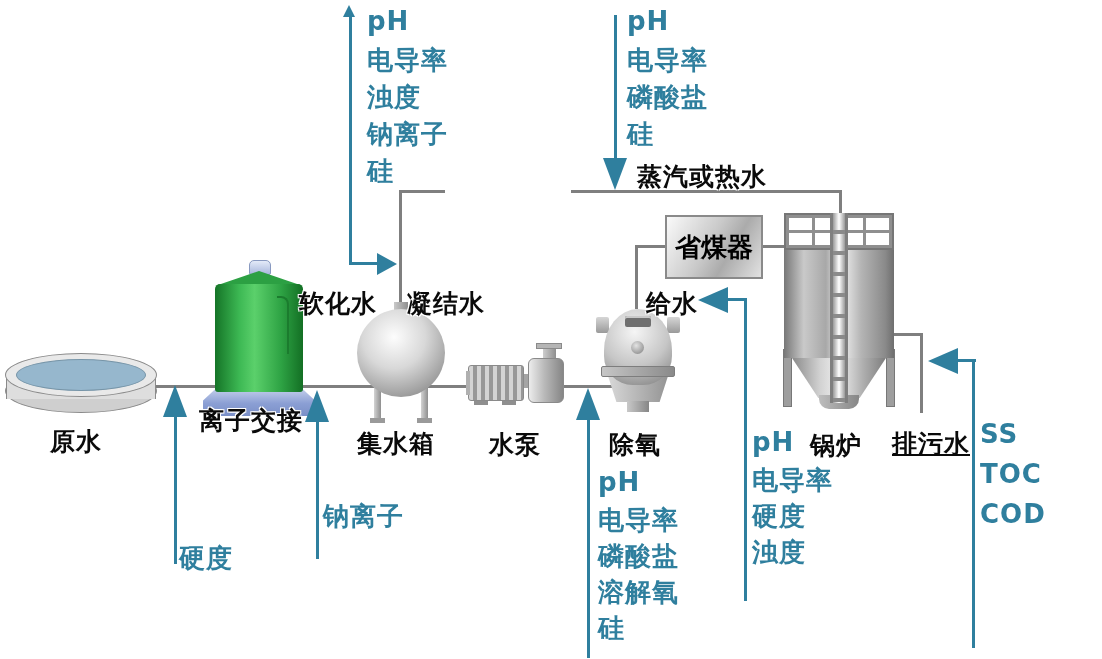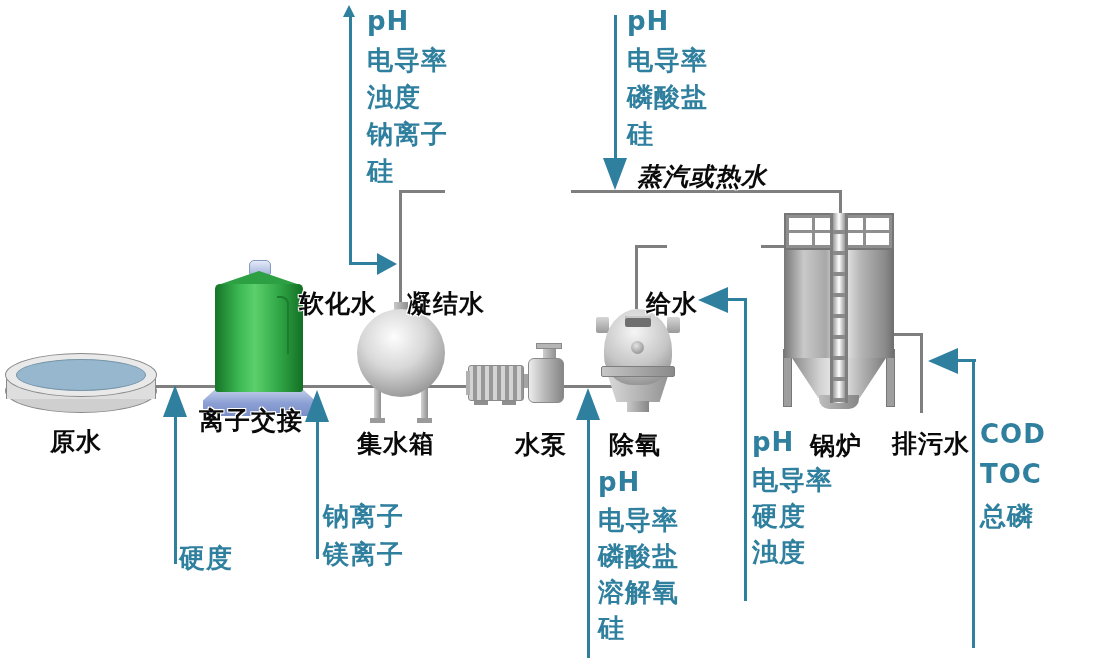--- a/index.html
+++ b/index.html
@@ -213,32 +213,35 @@
       <div></div>
       <div></div>
       <div></div>
       <div></div>
       <div></div>
     </div>
     <div class="part blr-ladder"></div>
   </div>
 
 
+  <div class="eco">
+    <span>省煤器</span>
+  </div>
 
   <div class="blk" style="left:50px;  top:425px;">原水</div>
   <div class="blk" style="left:199px; top:404px;">离子交接</div>
   <div class="blk" style="left:357px; top:427px;">集水箱</div>
-  <div class="blk" style="left:489px; top:428px;margin-left:26px;">水泵</div>
+  <div class="blk" style="left:489px; top:428px;">水泵</div>
   <div class="blk" style="left:609px; top:428px;">除氧</div>
   <div class="blk" style="left:810px; top:429px;">锅炉</div>
-  <div class="blk" style="left:892px; top:427px;">排污水</div>
+  <div class="blk" style="left:892px; top:427px;text-decoration:underline;">排污水</div>
   <div class="blk" style="left:299px; top:287px;">软化水</div>
   <div class="blk" style="left:407px; top:287px;">凝结水</div>
   <div class="blk" style="left:646px; top:287px;">给水</div>
-  <div class="blk" style="left:637px; top:160px;font-style:italic;">蒸汽或热水</div>
+  <div class="blk" style="left:637px; top:160px;">蒸汽或热水</div>
 
   <div class="plist" style="left:367px; top:6px;">
     <div style="height:37px;">pH</div>
     <div style="height:37px;">电导率</div>
     <div style="height:37px;">浊度</div>
     <div style="height:37px;">钠离子</div>
     <div style="height:37px;">硅</div>
   </div>
 
   <div class="plist" style="left:627px; top:6px;">
@@ -247,37 +250,36 @@
     <div style="height:37px;">磷酸盐</div>
     <div style="height:37px;">硅</div>
   </div>
 
   <div class="plist" style="left:179px; top:541px;">
     <div style="height:37px;">硬度</div>
   </div>
 
   <div class="plist" style="left:323px; top:499px;">
     <div style="height:38px;">钠离子</div>
-    <div style="height:38px;">镁离子</div>
   </div>
 
   <div class="plist" style="left:598px; top:467px;">
     <div style="height:36px;">pH</div>
     <div style="height:36px;">电导率</div>
     <div style="height:36px;">磷酸盐</div>
     <div style="height:36px;">溶解氧</div>
     <div style="height:36px;">硅</div>
   </div>
 
   <div class="plist" style="left:752px; top:427px;">
     <div style="height:36px;">pH</div>
     <div style="height:36px;">电导率</div>
     <div style="height:36px;">硬度</div>
     <div style="height:36px;">浊度</div>
   </div>
 
   <div class="plist" style="left:980px; top:419px;">
+    <div style="height:40px;">SS</div>
+    <div style="height:40px;">TOC</div>
     <div style="height:40px;">COD</div>
-    <div style="height:40px;">TOC</div>
-    <div style="height:40px;">总磷</div>
   </div>
 
 </div>
 
 </body></html>

